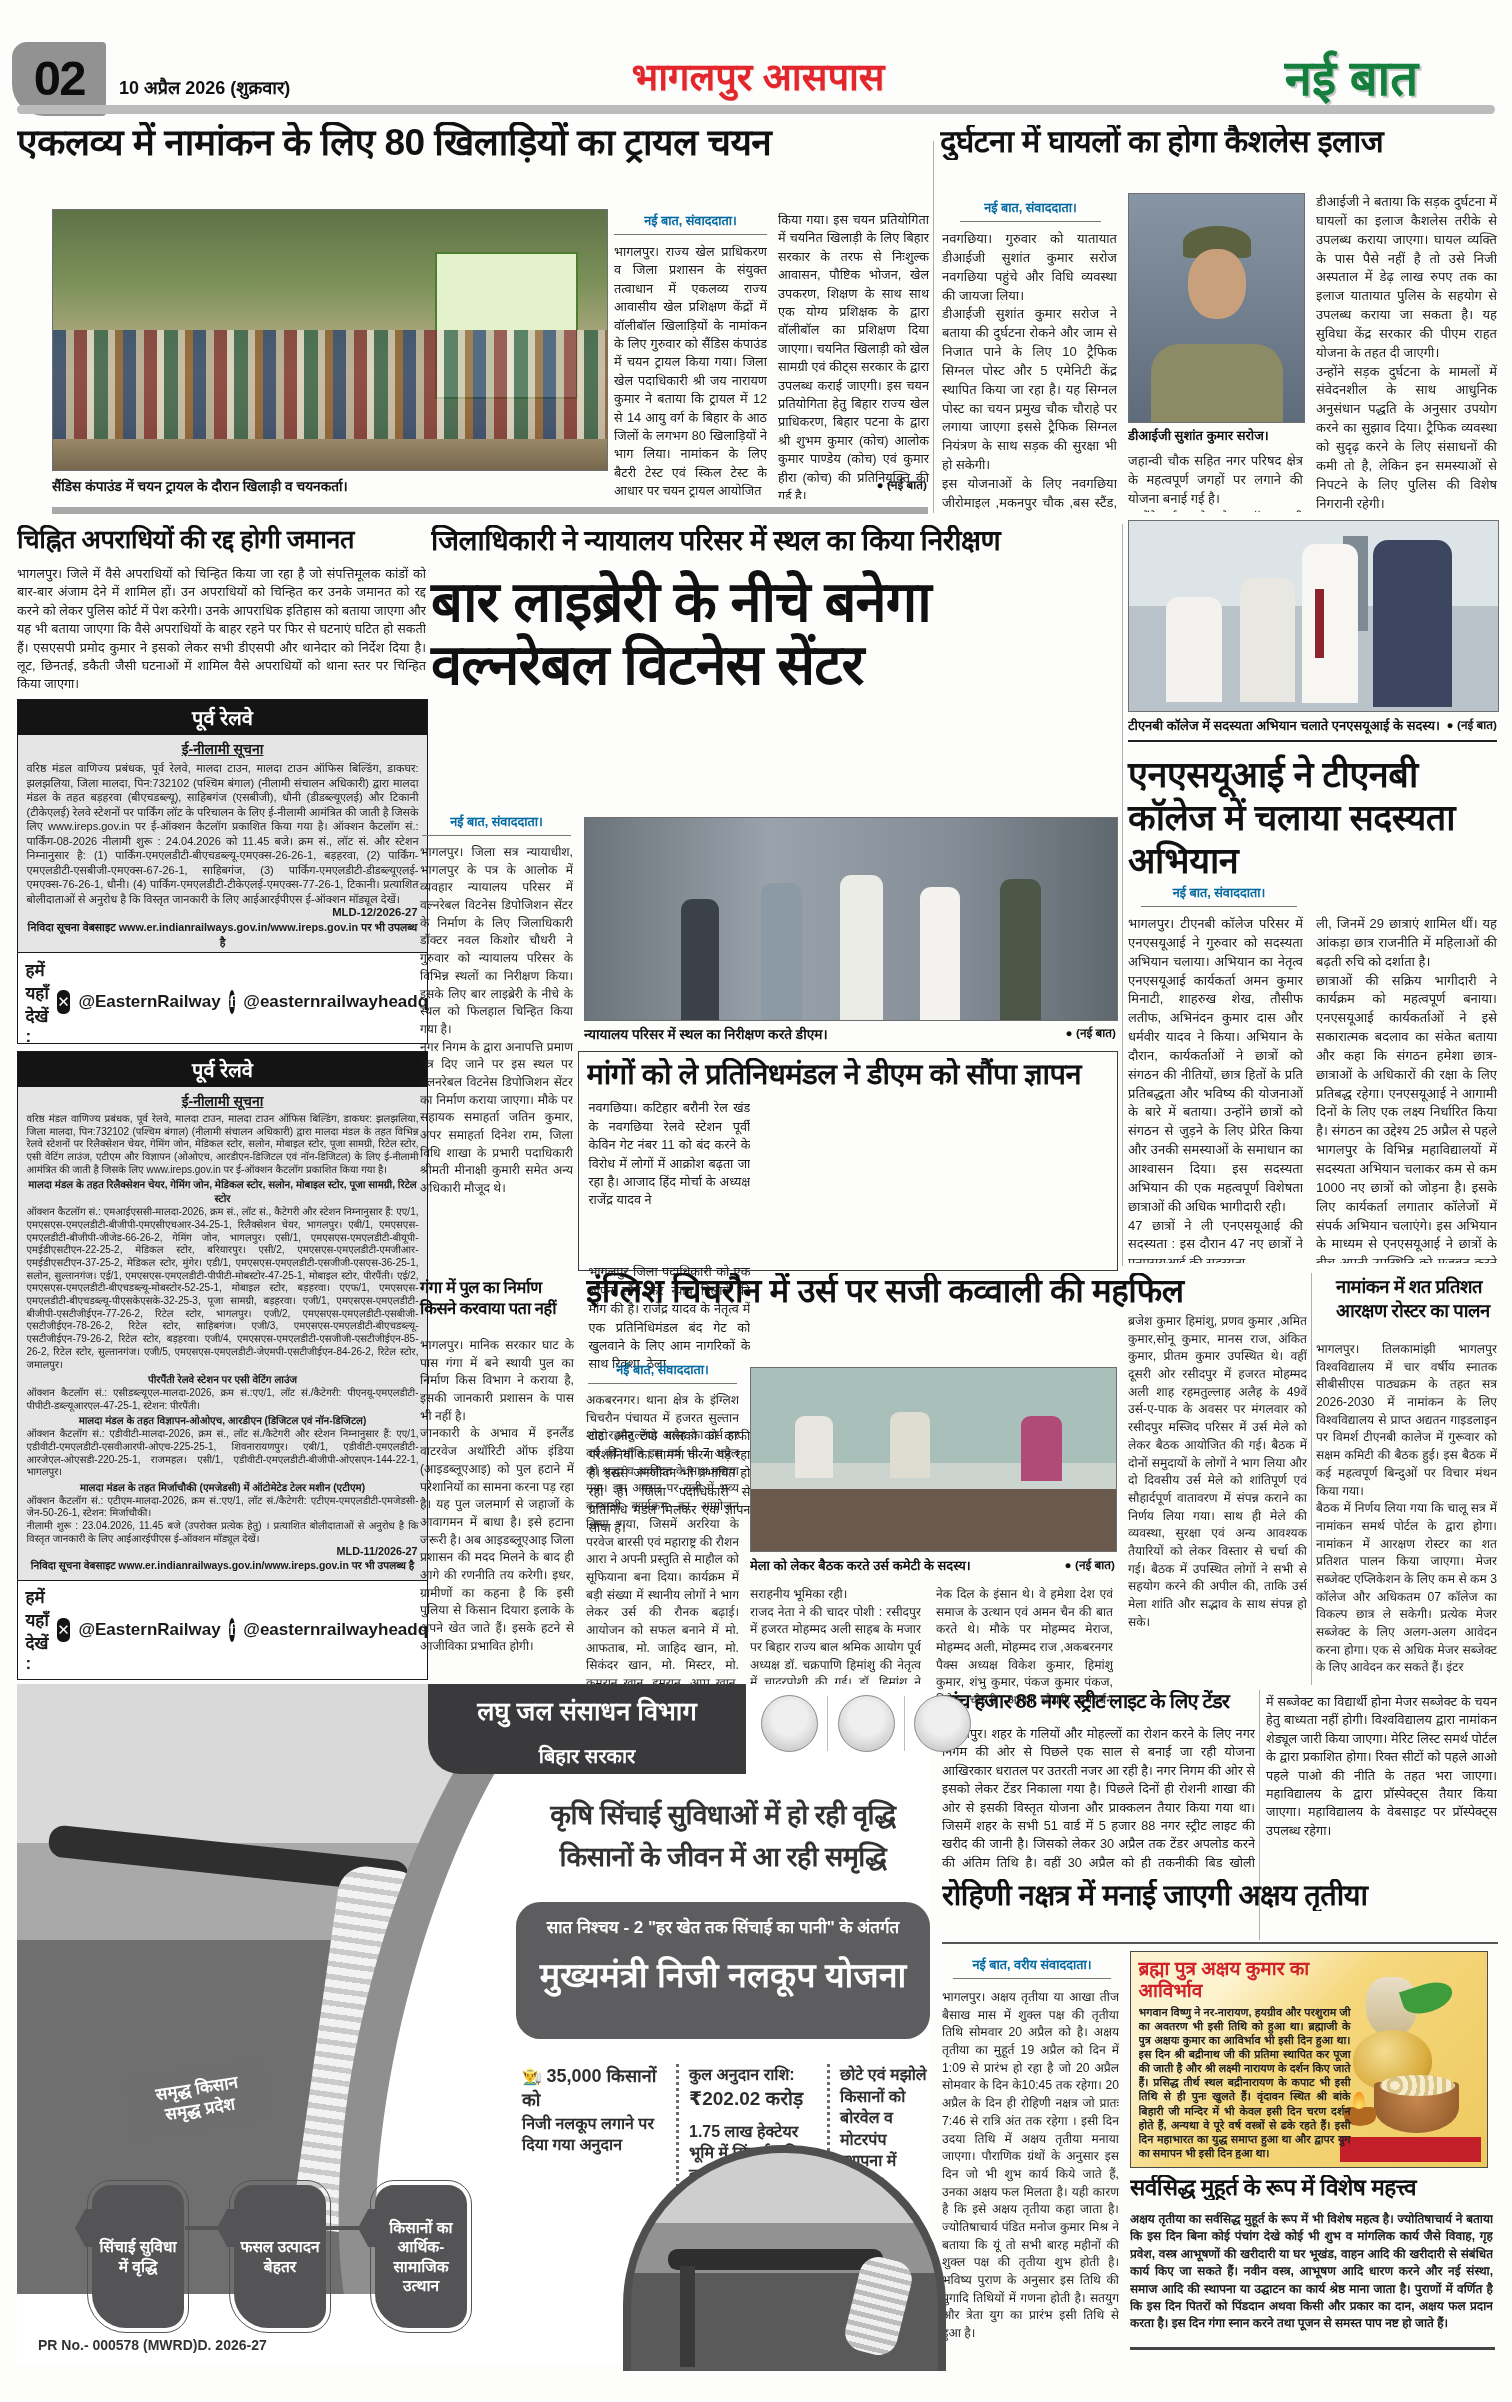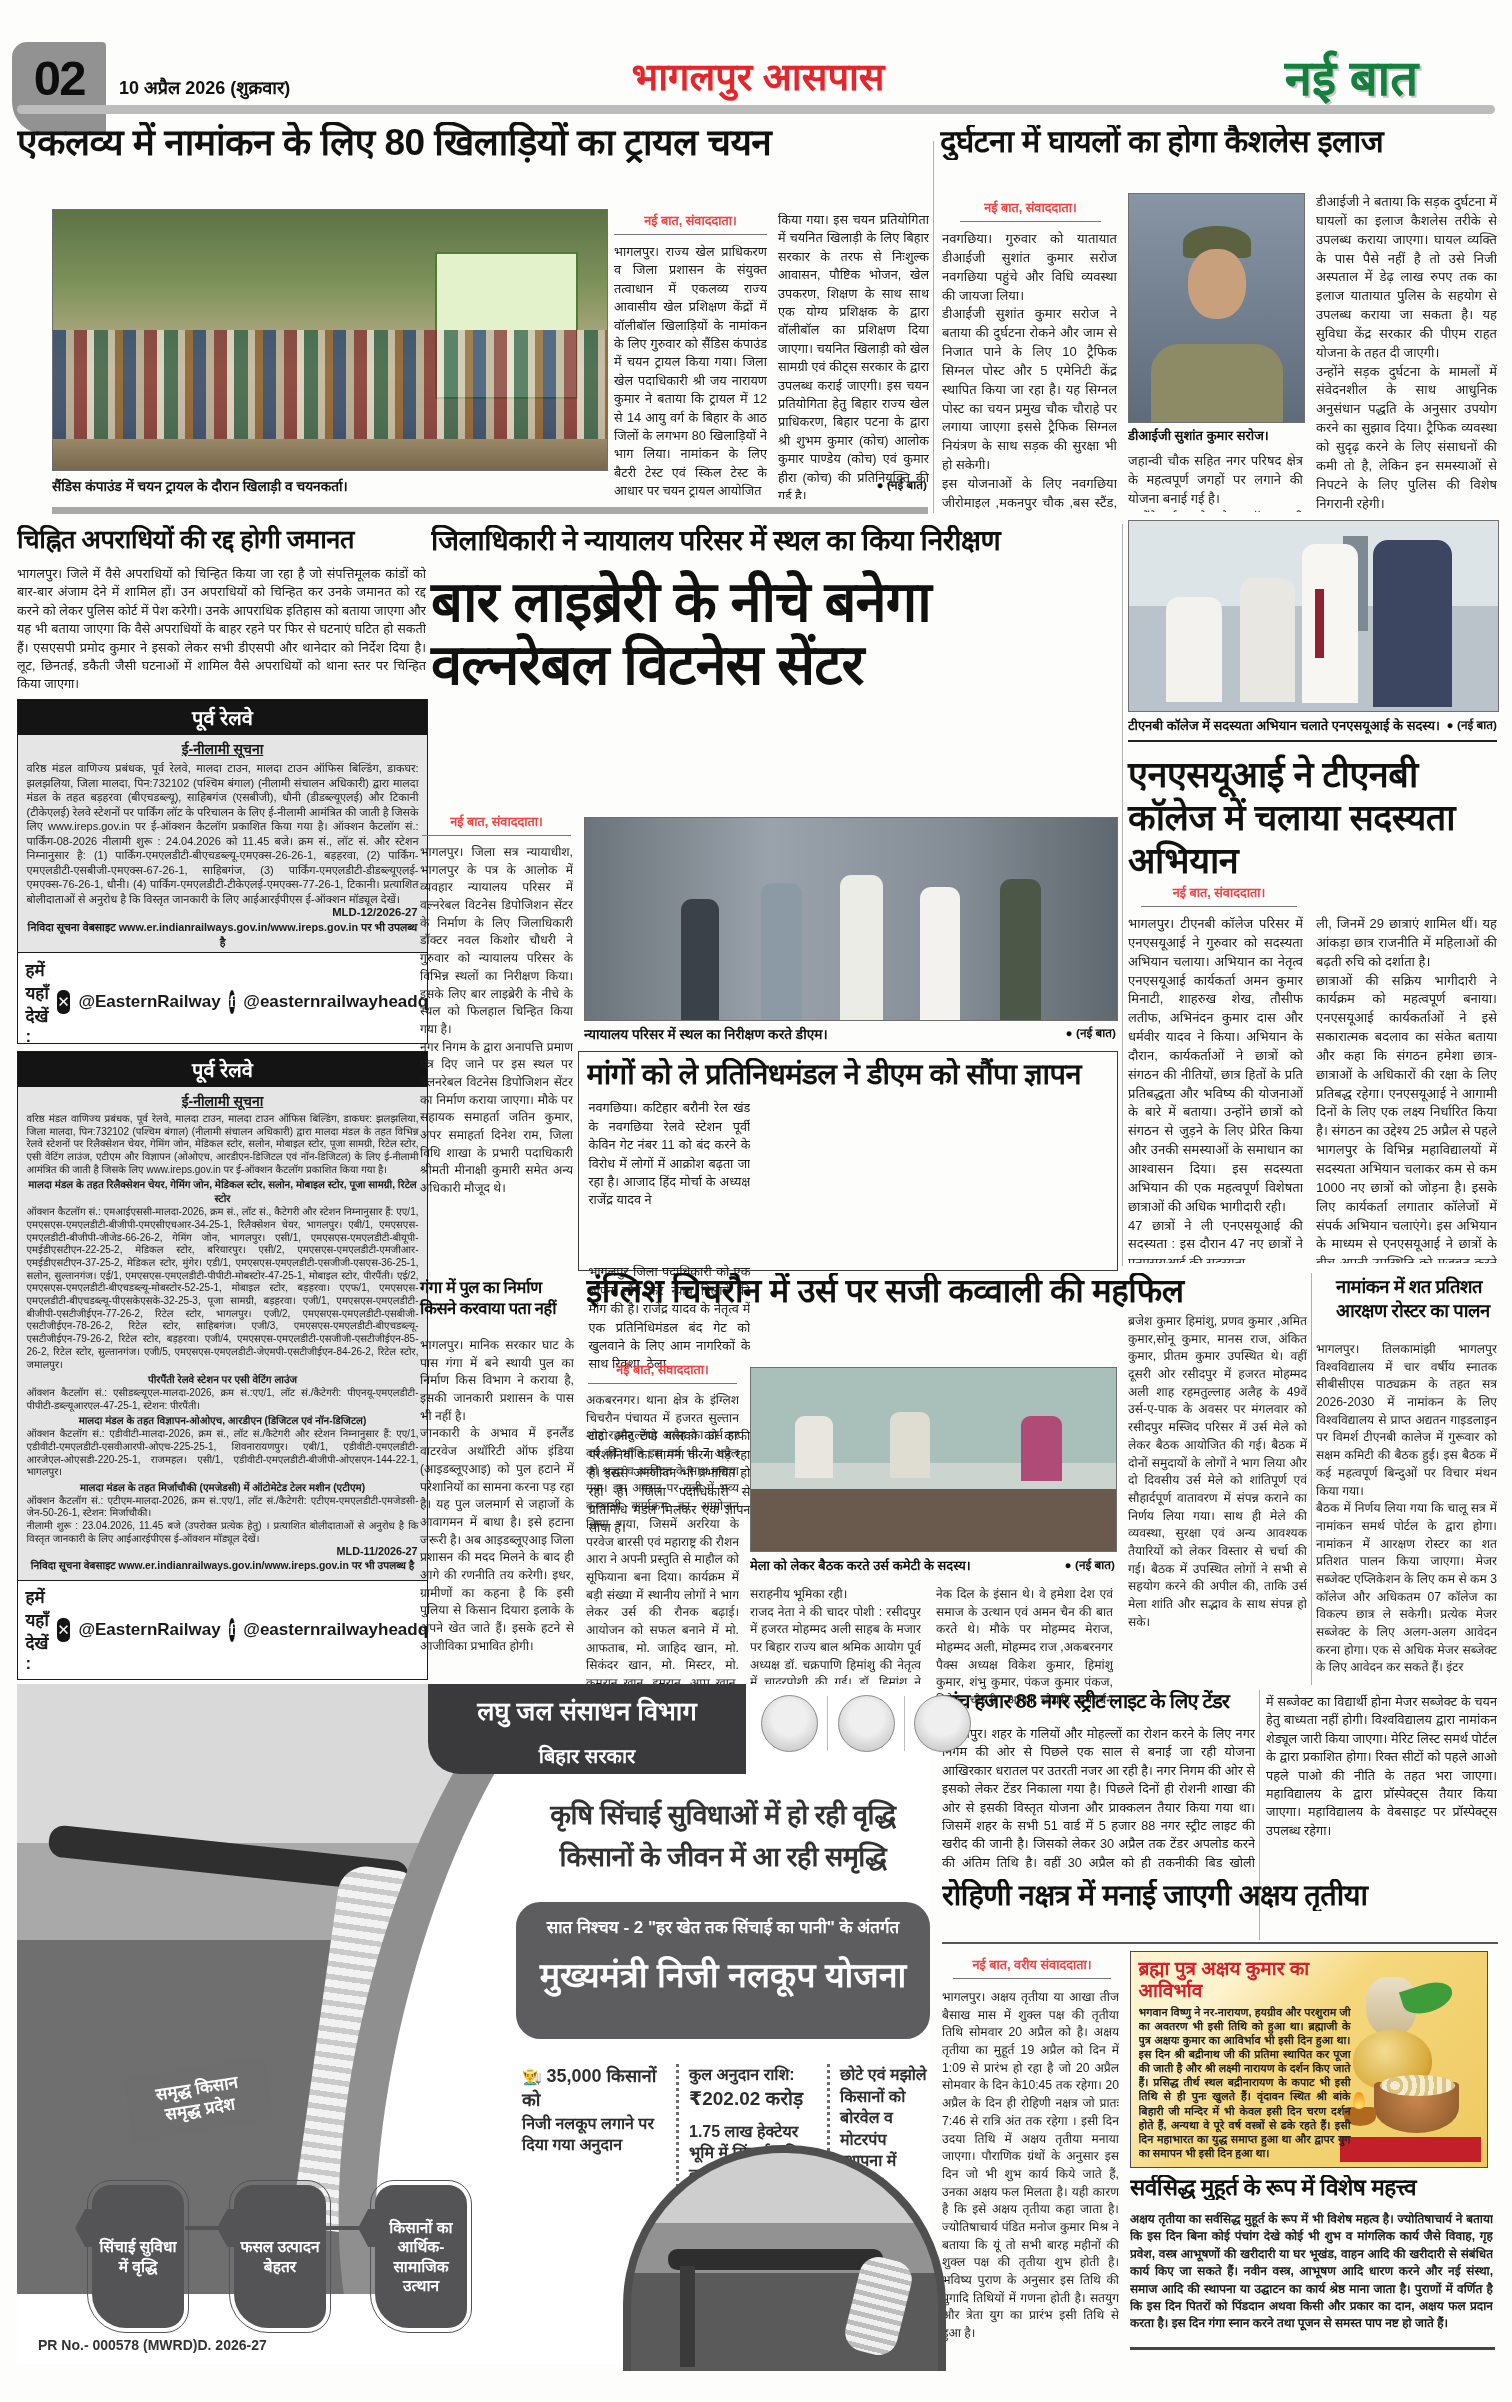--- a/index.html
+++ b/index.html
@@ -1,21 +1,21 @@
 <!DOCTYPE html>
 <html style="font-size:15px"><head>
 <meta charset="utf-8">
 <style>
   html,body{margin:0;padding:0;background:#e9e9e9;font-family:"Liberation Sans","DejaVu Sans",sans-serif;color:#1a1a1a;}
   #page{position:relative;width:1512px;height:2402px;background:#fdfdfc;margin:0 auto;overflow:hidden;}
   .abs{position:absolute;}
   .hl{font-weight:800;color:#111;letter-spacing:-0.5px;line-height:1.12;}
   .one{white-space:nowrap;overflow:hidden;}
   .body-txt{font-size:13px;line-height:1.45;text-align:justify;white-space:pre-line;overflow:hidden;color:#1c1c1c;}
-  .byline{font-weight:700;font-size:12.7px;text-align:center;color:#ef4444;border-bottom:0.9px solid #777;padding-bottom:4.7px;}
+  .byline{font-weight:700;font-size:12.7px;text-align:center;color:#0369a1;border-bottom:0.9px solid #777;padding-bottom:4.7px;}
   .cap{font-weight:700;font-size:13.7px;color:#111;overflow:hidden;white-space:nowrap;}
   .credit{font-weight:700;font-size:11.8px;color:#111;text-align:right;white-space:nowrap;}
   .ph{position:absolute;border:0.9px solid #6f6f6f;overflow:hidden;background:#ccc;}
   .vrule{position:absolute;width:0.9px;background:#b0b0b0;}
   .hrule{position:absolute;background:#b0b0b0;}
   .rw{position:absolute;border:1.9px solid #1b1b1b;background:#e5e5e5;display:flex;flex-direction:column;overflow:hidden;}
   .rw-title{background:#141414;color:#fff;text-align:center;font-weight:800;font-size:20px;padding:3.8px 0;}
   .rw-sub{text-align:center;font-weight:800;font-size:14px;text-decoration:underline;margin:4.7px 0 2.8px;}
   .rw-body{padding:0 8.5px;text-align:justify;color:#222;}
   .rw-bold-center{text-align:center;font-weight:800;padding:0.9px 8.5px;}
@@ -28,21 +28,21 @@
   .hex{position:absolute;width:41px;height:38px;background:#545456;clip-path:polygon(25% 0,75% 0,100% 50%,75% 100%,25% 100%,0 50%);}
   .dot-sep{position:absolute;border-left:3.8px dotted #6b6b6b;}
   .stat{position:absolute;font-weight:700;color:#2e2e2e;font-size:16px;line-height:1.35;}
   .logo-circle{width:55px;height:55px;border-radius:50%;border:1.9px solid #8a8a8a;background:radial-gradient(circle at 50% 40%,#efefef 0 40%,#cfcfcf 75%,#bdbdbd);display:inline-block;}
 </style>
 </head>
 <body>
 
 <div id="page">
 
-  <div class="abs" style="left:12.2px;top:42px;width:94px;height:92px;background:#929292;border-radius:15px 3.8px 3.8px 32px;">
+  <div class="abs" style="left:12.2px;top:42px;width:94px;height:74px;background:#929292;border-radius:15px 3.8px 3.8px 32px;">
     <div style="font-size:49px;font-weight:900;color:#0d0d0d;text-align:center;line-height:73px;letter-spacing:-1.9px;">02</div>
   </div>
   <div class="abs" style="left:119px;top:75px;font-size:18px;font-weight:700;color:#111;">10 अप्रैल 2026 (शुक्रवार)</div>
   <div class="abs one" style="left:584px;top:49px;width:348px;font-size:38px;font-weight:900;color:#e3262b;text-align:center;text-shadow:0.9px 0.9px 0 #9e1b1b22;">भागलपुर आसपास</div>
   <div class="abs one" style="left:1243px;top:43px;width:217px;font-size:49px;font-weight:900;color:#15803d;text-align:center;text-shadow:1.9px 1.9px 0 #c9c9c9;">नई बात</div>
   <div class="hrule" style="left:17px;top:105px;width:1478px;height:9.4px;background:#bcbcbc;border-radius:4.7px;"></div>
 
   <div class="abs hl one" style="left:17px;top:122px;width:911px;font-size:37px;">एकलव्य में नामांकन के लिए 80 खिलाड़ियों का ट्रायल चयन</div>
   <div class="ph" style="left:52px;top:209px;width:554px;height:260px;">
     <div style="position:absolute;inset:0;background:linear-gradient(180deg,#5d7347 0%,#7c9159 28%,#a3a377 46%,#c2b189 62%,#b19e79 80%,#77684e 100%);"></div>

